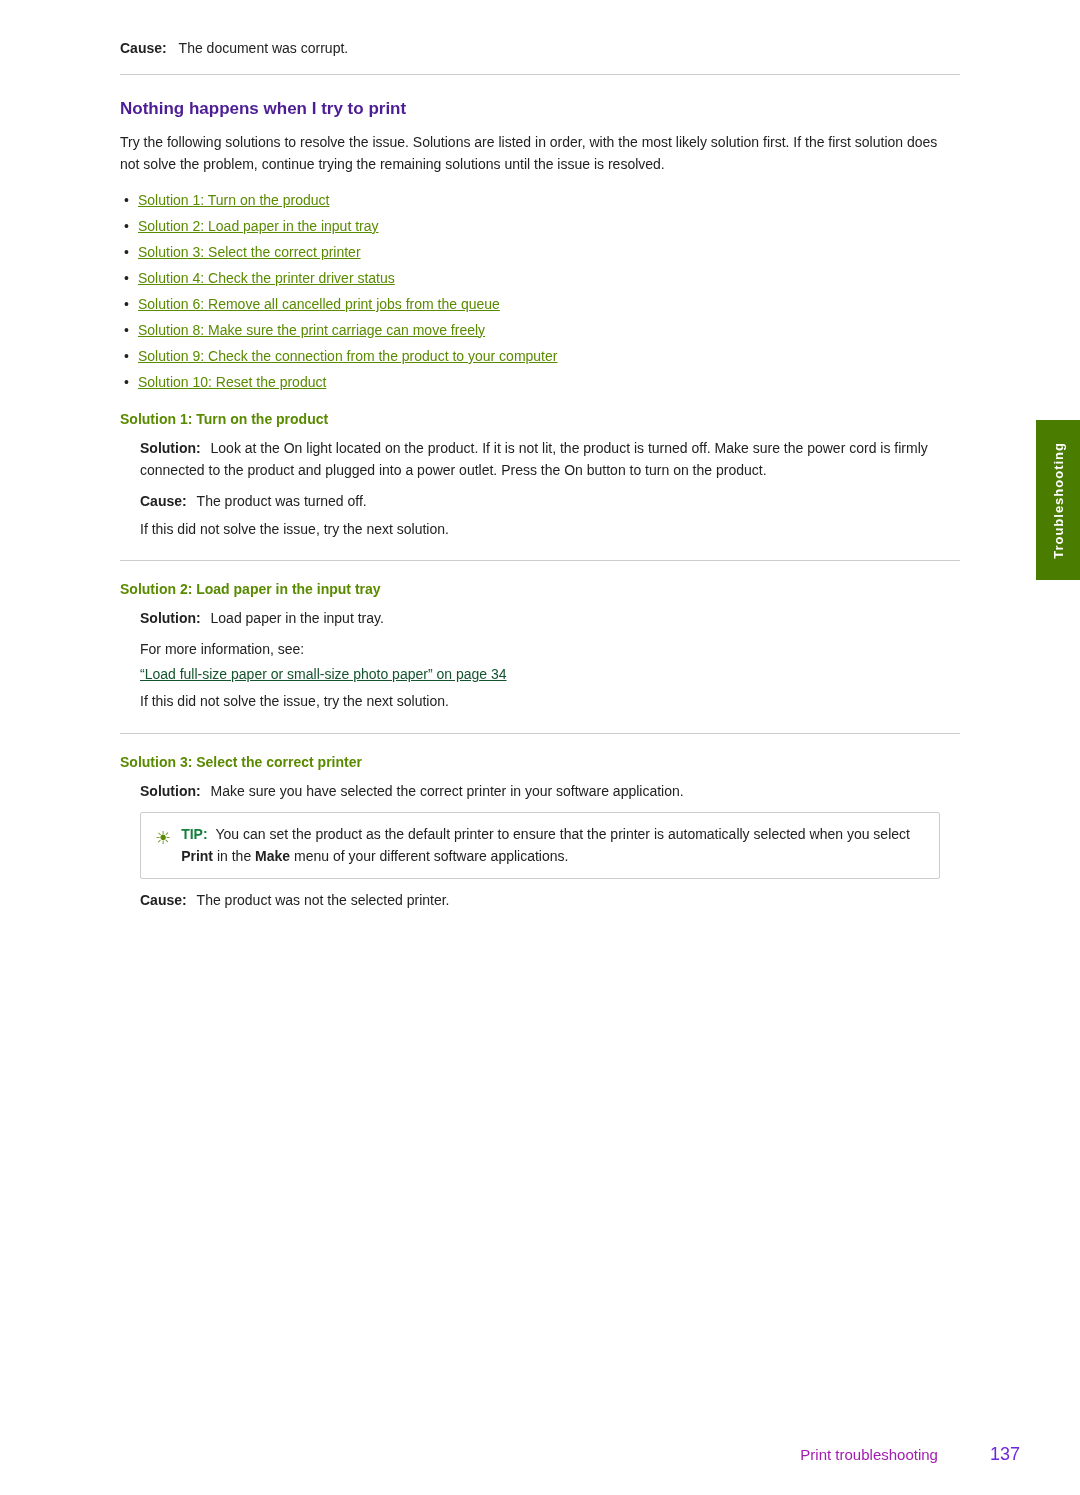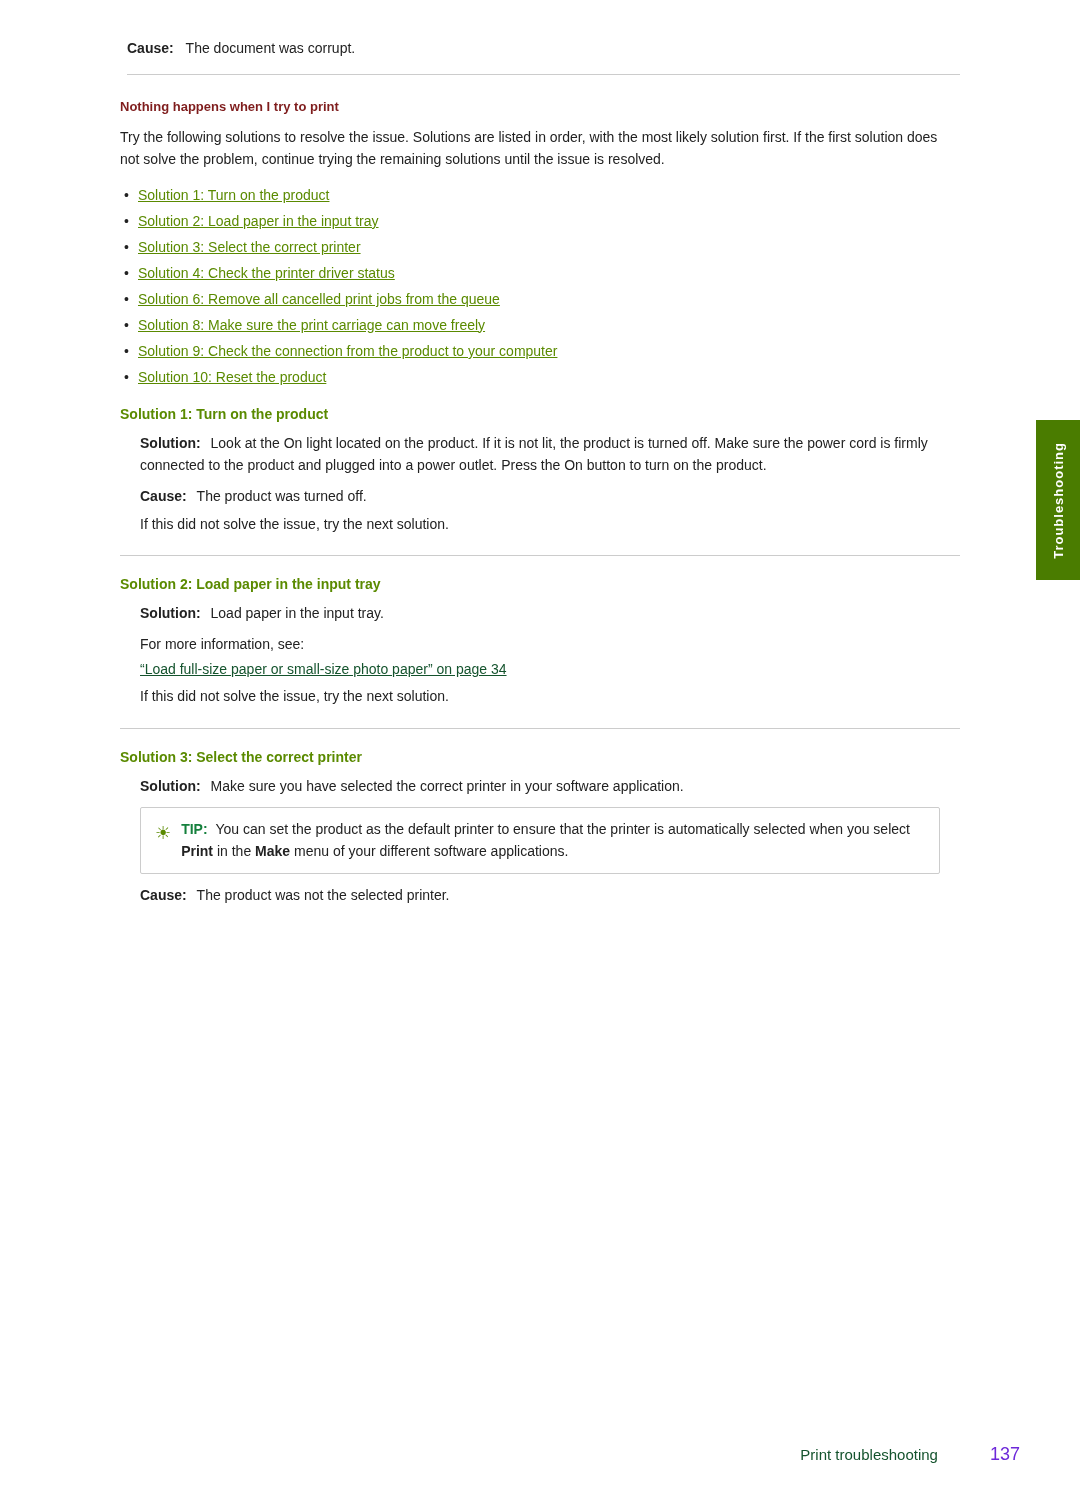--- a/index.html
+++ b/index.html
@@ -14,25 +14,24 @@
       overflow: hidden;
     }
     .page {
       padding: 40px 60px 60px 120px;
       max-width: 1020px;
     }
     .top-cause {
       margin-bottom: 24px;
       padding-bottom: 18px;
       border-bottom: 1px solid #ccc;
-      margin-left: 7px;
     }
     .section-heading {
-      color: #7f1d1d;
-      font-size: 13px;
+      color: #4c1d95;
+      font-size: 17px;
       font-weight: bold;
       margin-bottom: 12px;
     }
     .intro-text {
       margin-bottom: 14px;
       line-height: 1.6;
     }
     .bullet-list {
       list-style: none;
       padding: 0;
@@ -141,21 +140,21 @@
       bottom: 30px;
       left: 0;
       right: 0;
       display: flex;
       justify-content: flex-end;
       padding-right: 60px;
       align-items: center;
       gap: 40px;
     }
     .footer-link {
-      color: #14532d;
+      color: #a21caf;
       font-size: 15px;
       font-weight: normal;
     }
     .footer-page {
       font-size: 18px;
       color: #6d28d9;
       margin-left: 12px;
     }
     strong {
       font-weight: bold;

